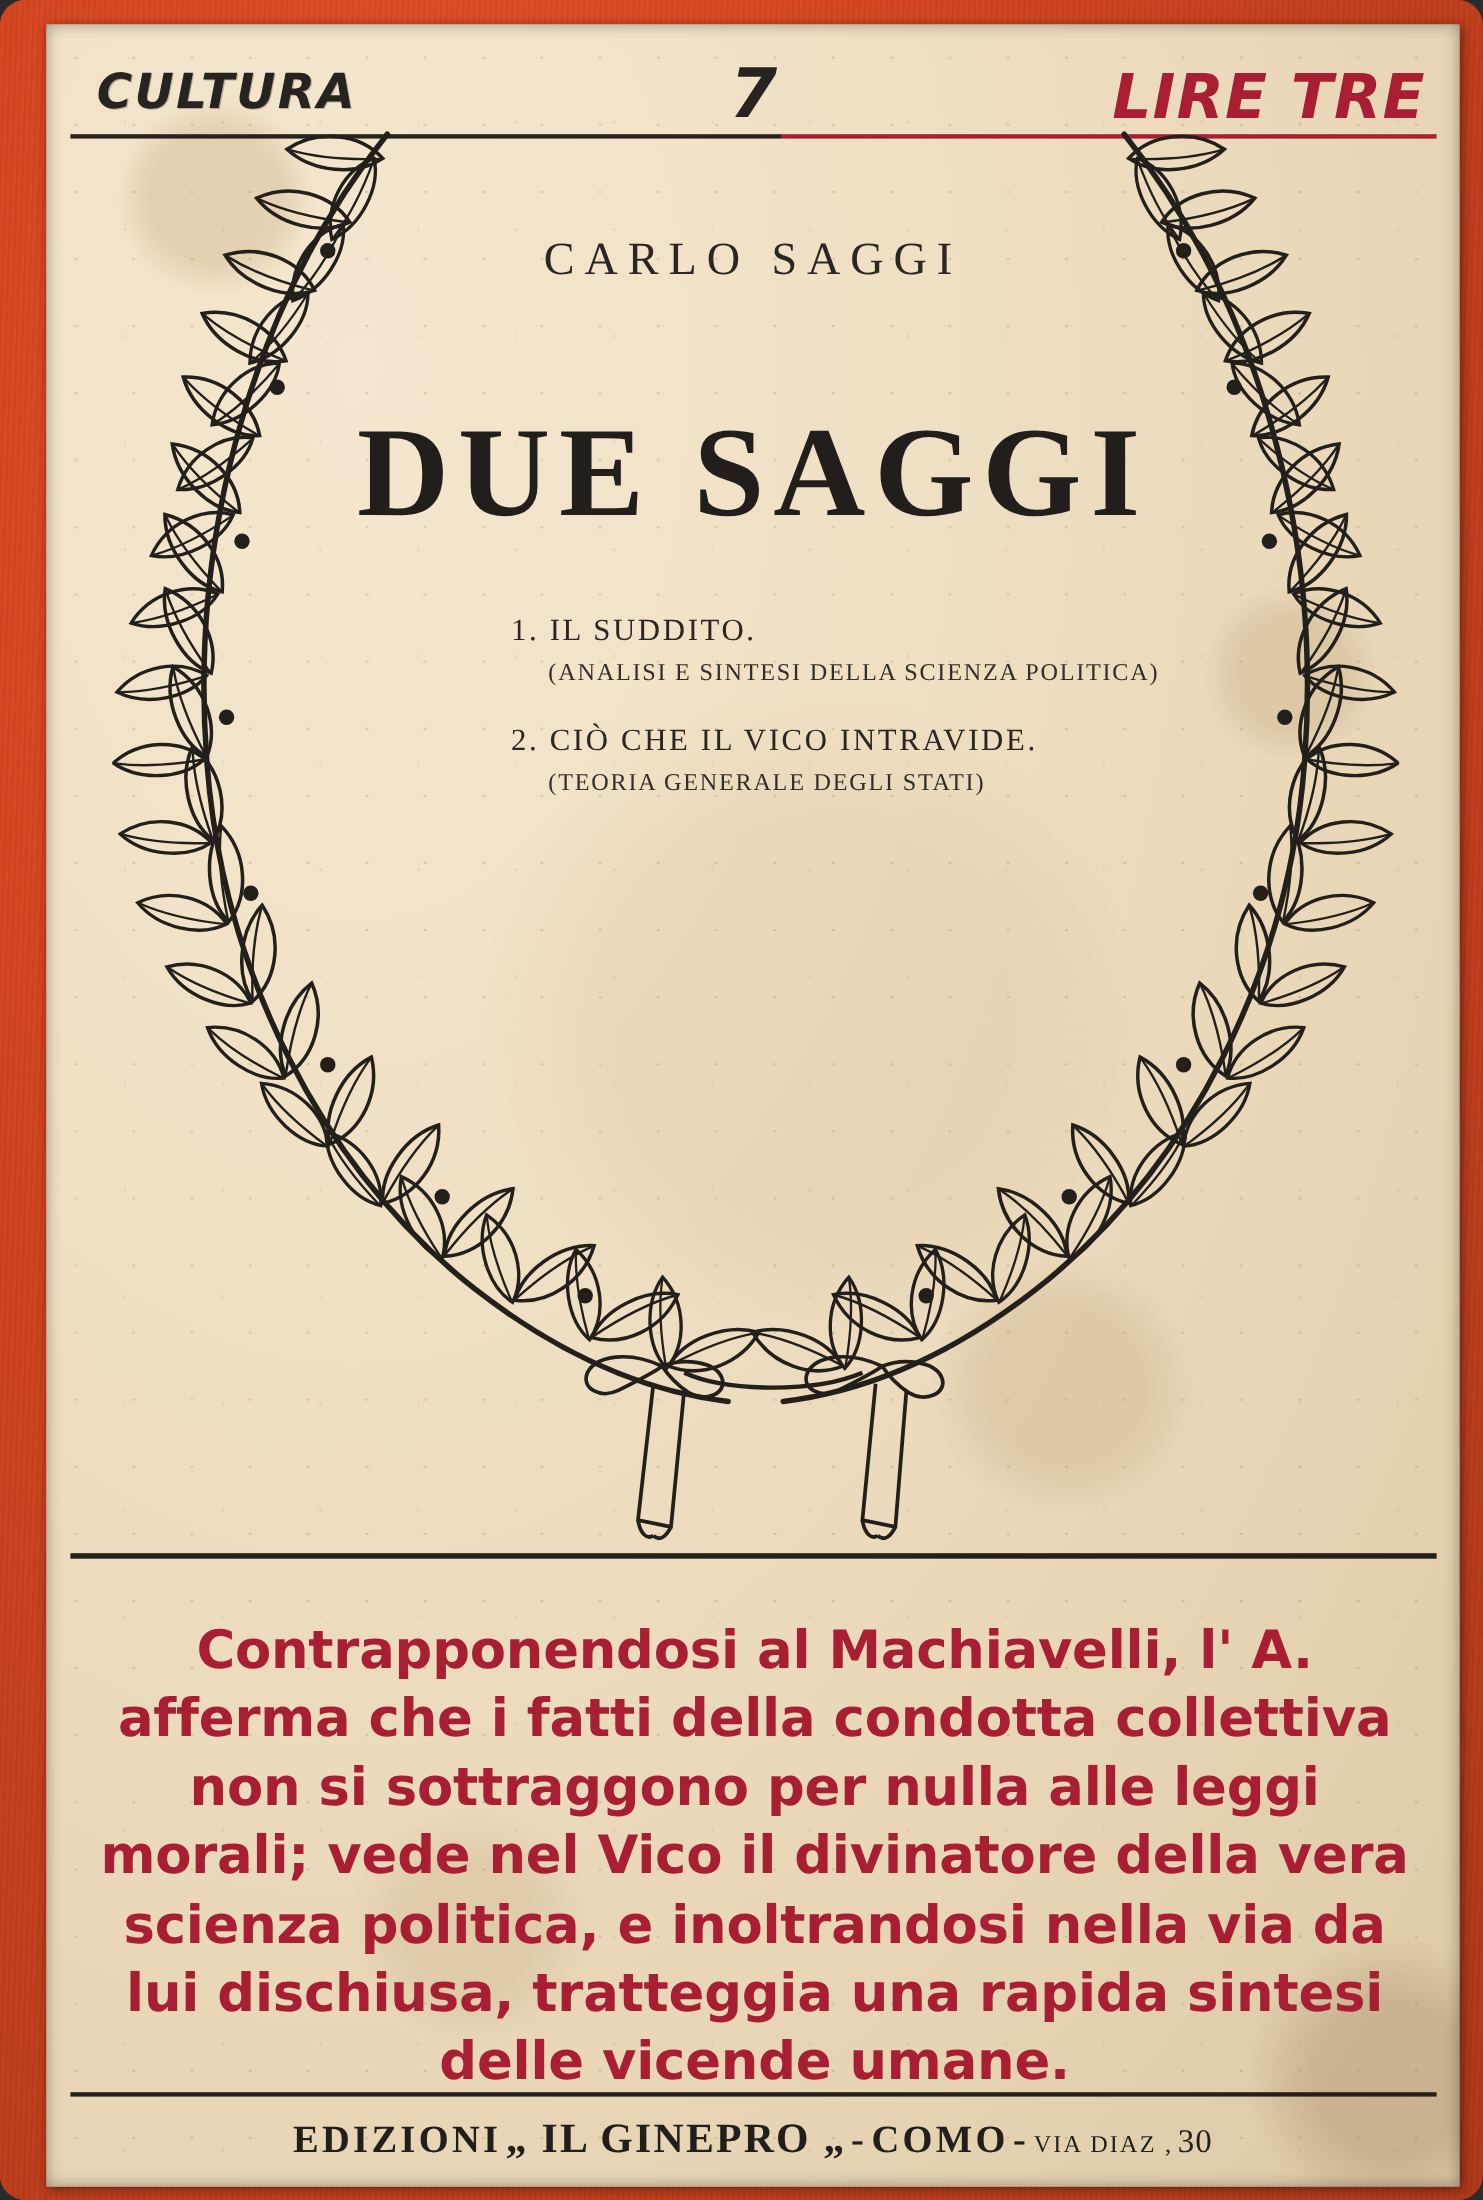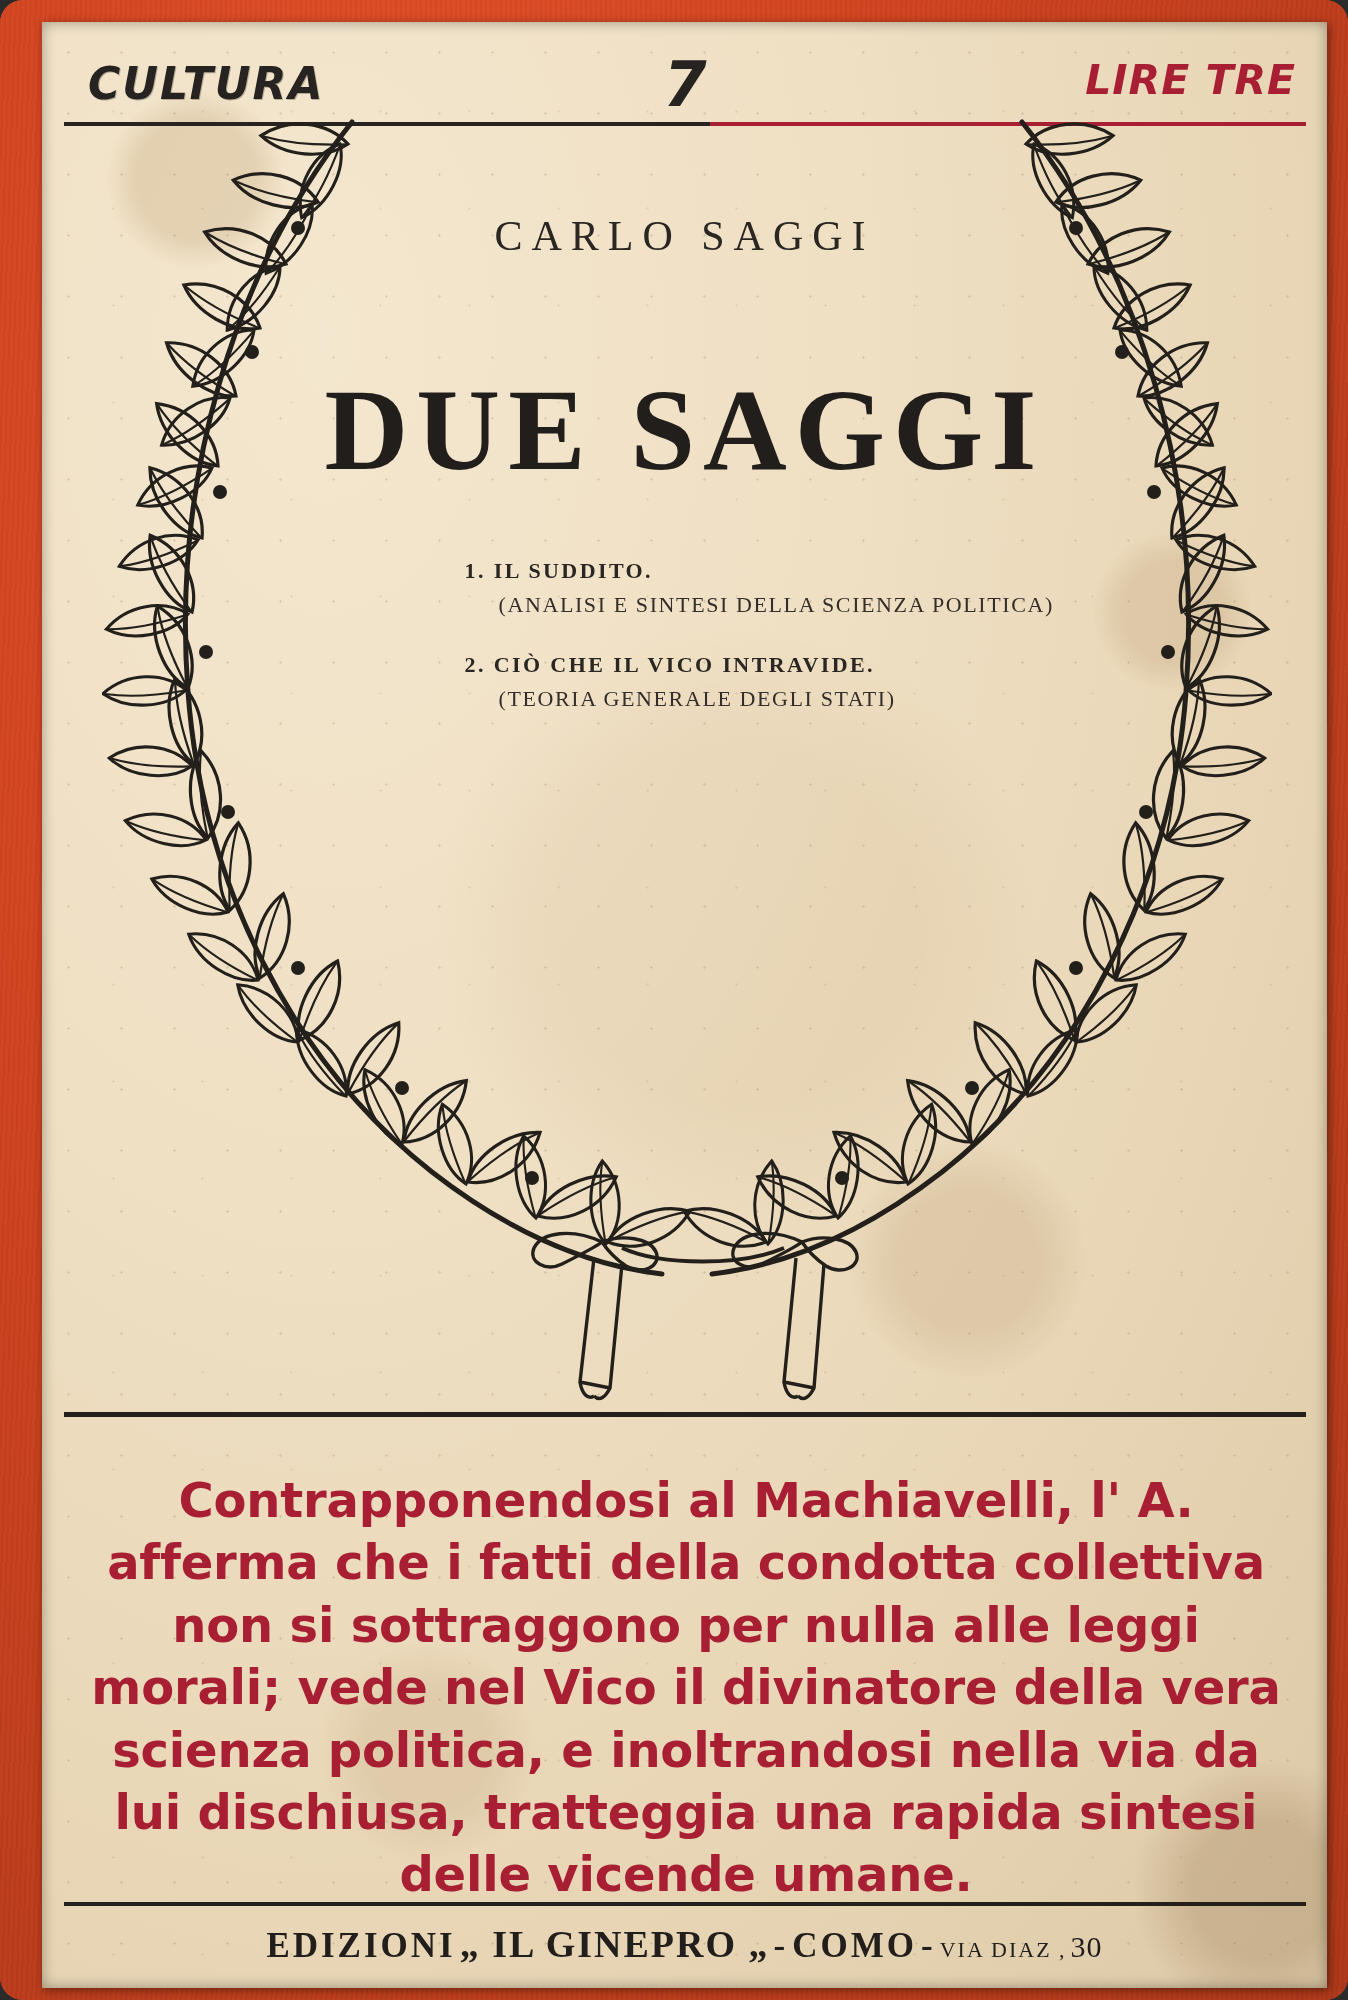--- a/index.html
+++ b/index.html
@@ -99,21 +99,21 @@
     font-size: 62px;
     color: #272320;
   }
   .price {
     position: absolute;
     right: 10px;
     top: 14px;
     font-family: "DejaVu Sans", sans-serif;
     font-weight: bold;
     font-style: italic;
-    font-size: 41px;
+    font-size: 56px;
     letter-spacing: 1px;
     color: #a81f33;
   }
   .header-underline-left {
     position: absolute;
     left: 0;
     top: 80px;
     width: 52%;
     border-top: 4px solid #272320;
   }
@@ -160,24 +160,24 @@
     color: #211e1b;
     line-height: 1;
   }
   .subtitles {
     margin-top: 70px;
     text-align: left;
     padding-left: 230px;
   }
   .sub-line {
     font-family: "Liberation Serif", serif;
-    font-size: 22px;
+    font-size: 28px;
     letter-spacing: 2.4px;
     color: #2a2622;
-    font-weight: bold;
+    font-weight: normal;
     white-space: nowrap;
   }
   .sub-note {
     font-family: "Liberation Serif", serif;
     font-size: 22px;
     letter-spacing: 1.6px;
     color: #332e29;
     margin: 8px 0 34px 34px;
     white-space: nowrap;
   }

